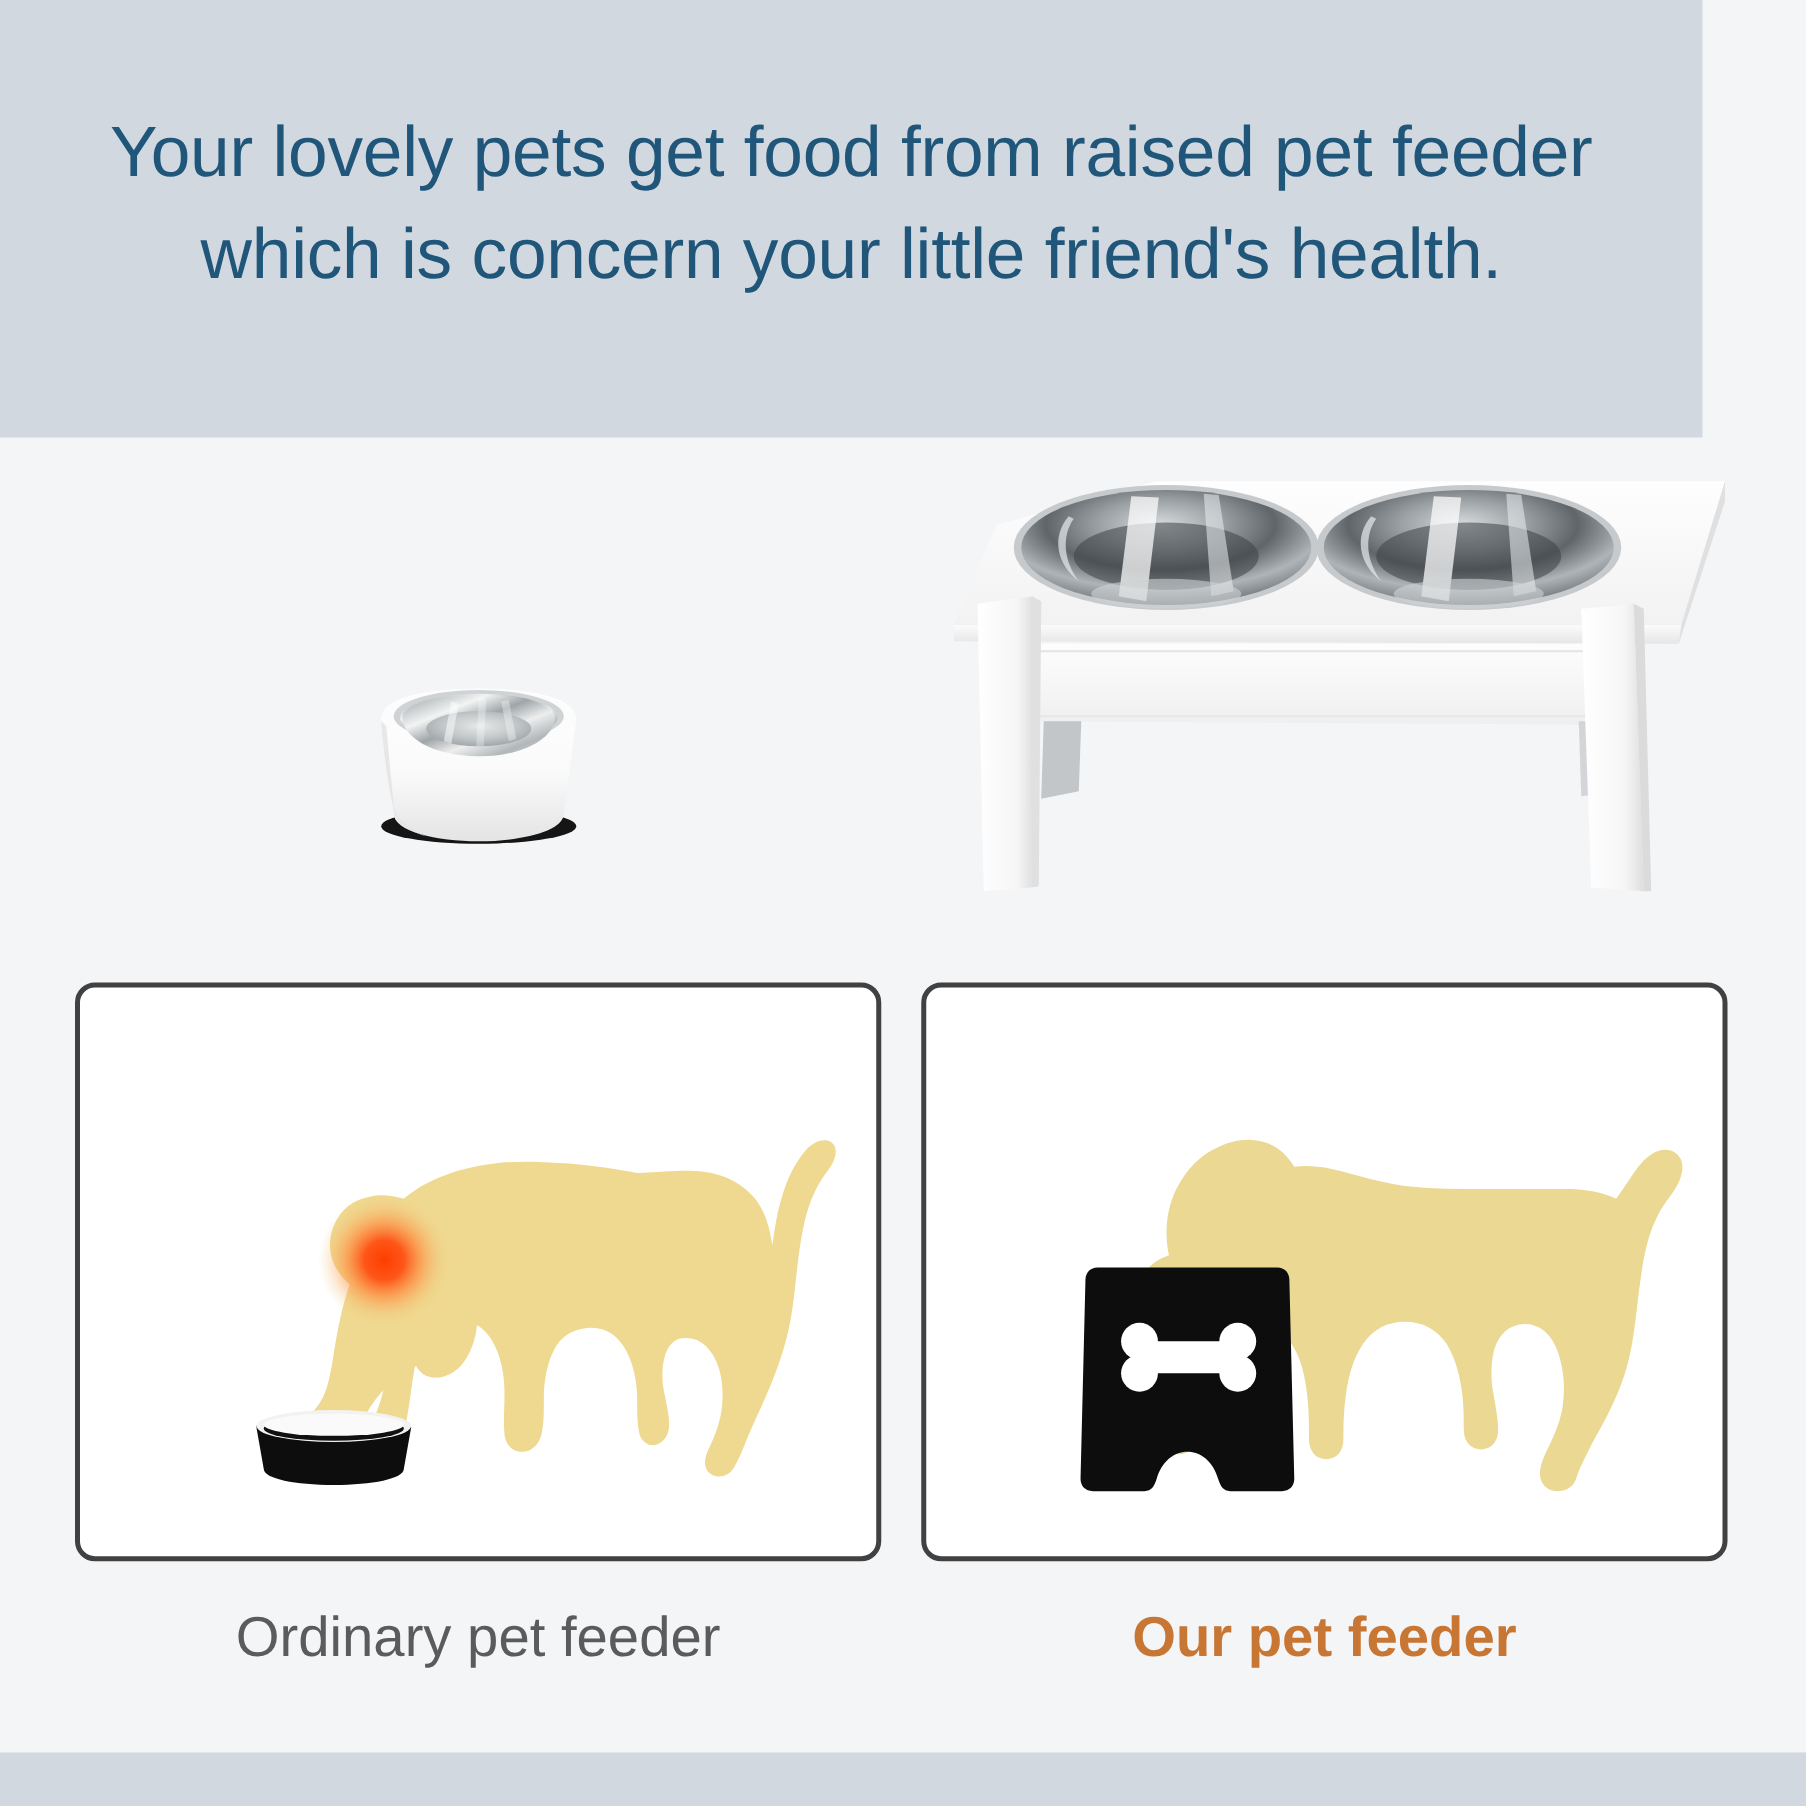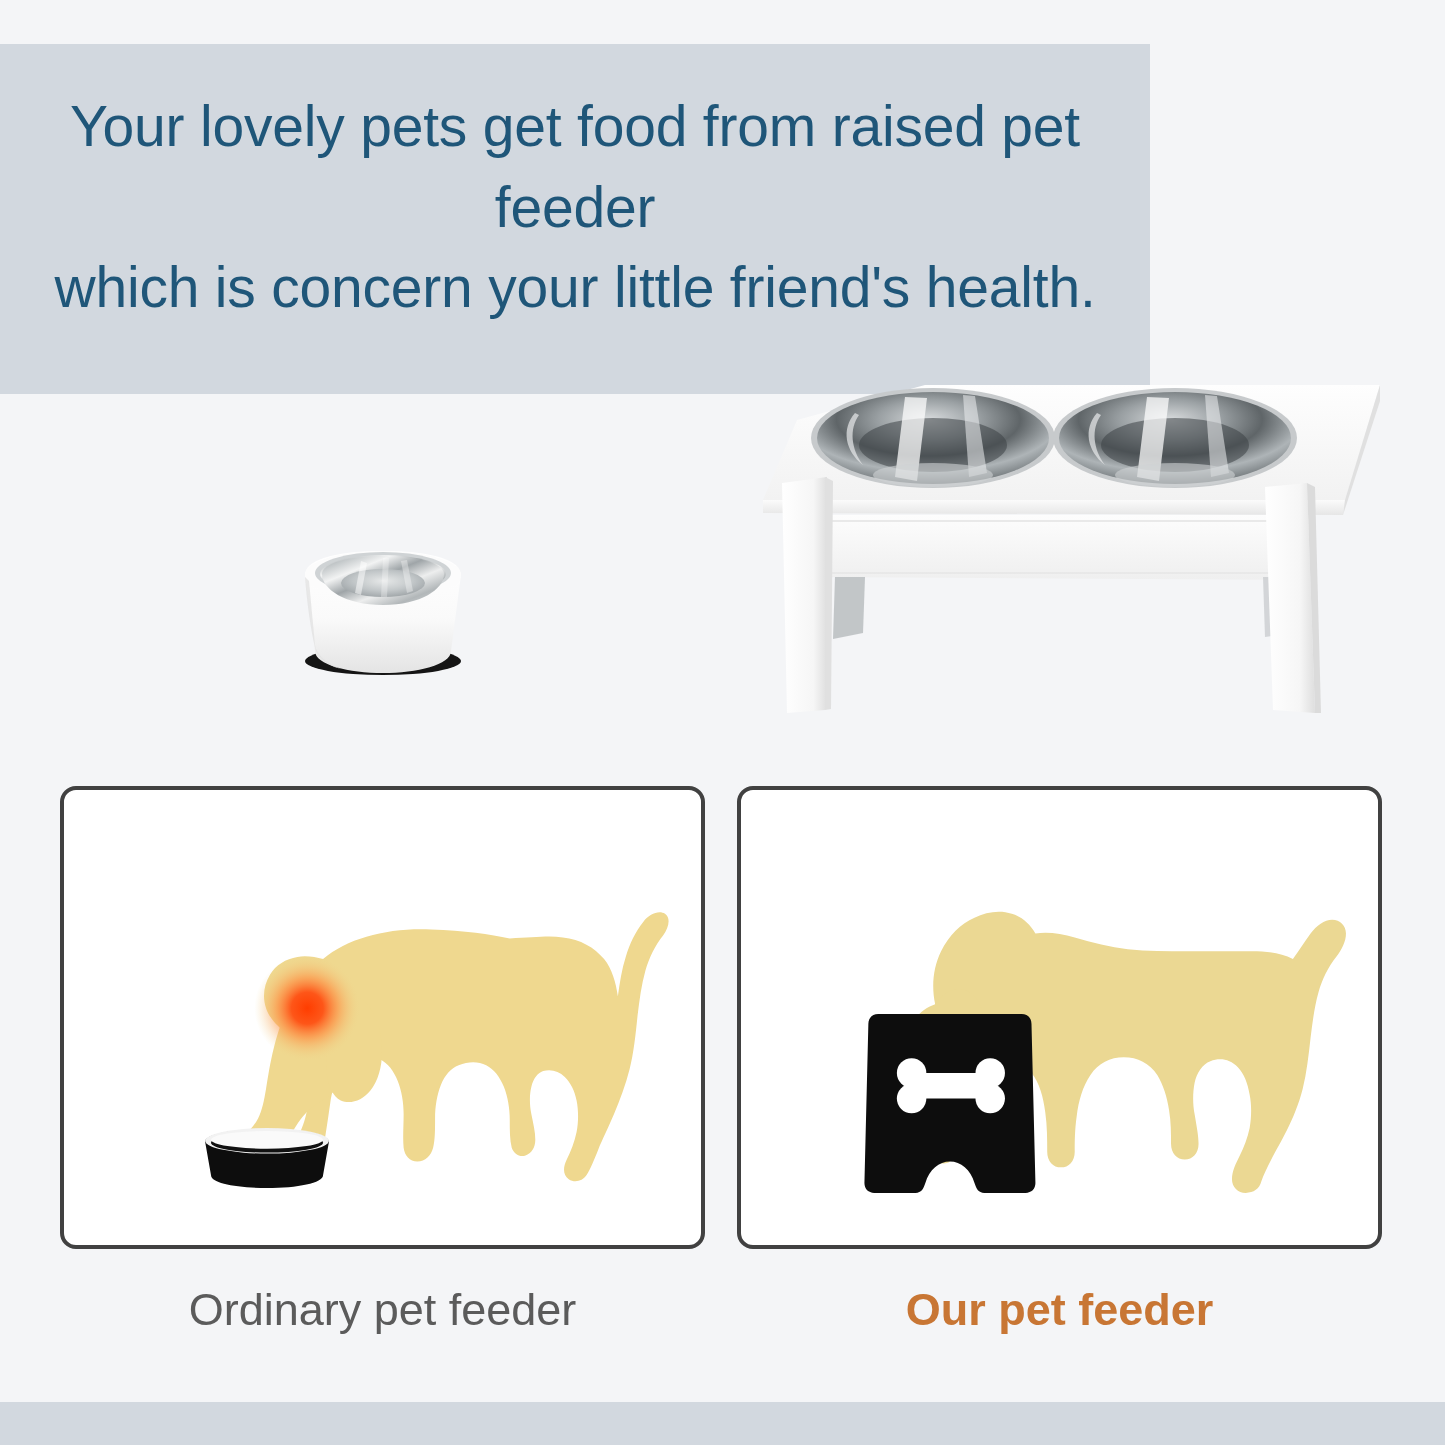--- a/index.html
+++ b/index.html
@@ -13,27 +13,26 @@
     font-family: "Liberation Sans", sans-serif;
     overflow: hidden;
     position: relative;
   }
 
   
   #header-banner {
     position: absolute;
     left: 0;
     top: 0;
-    width: 1150px;
+    width: 1362px;
     height: 350px;
     background: #D2D8DF;
     display: flex;
     align-items: center;
     justify-content: center;
-    margin-top: 44px;
   }
   #headline {
     width: 1400px;
     text-align: center;
     color: #1F5679;
     font-size: 57px;
     line-height: 1.42;
     letter-spacing: -0.2px;
     font-weight: 400;
     margin-top: -24px;

